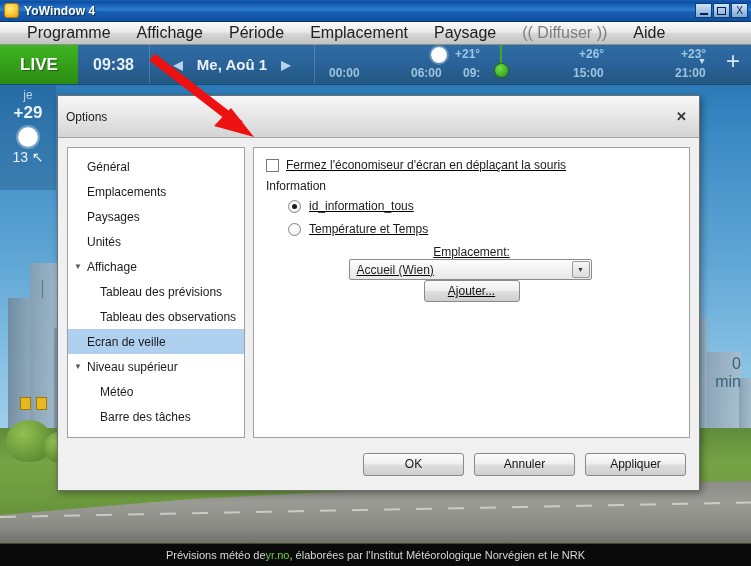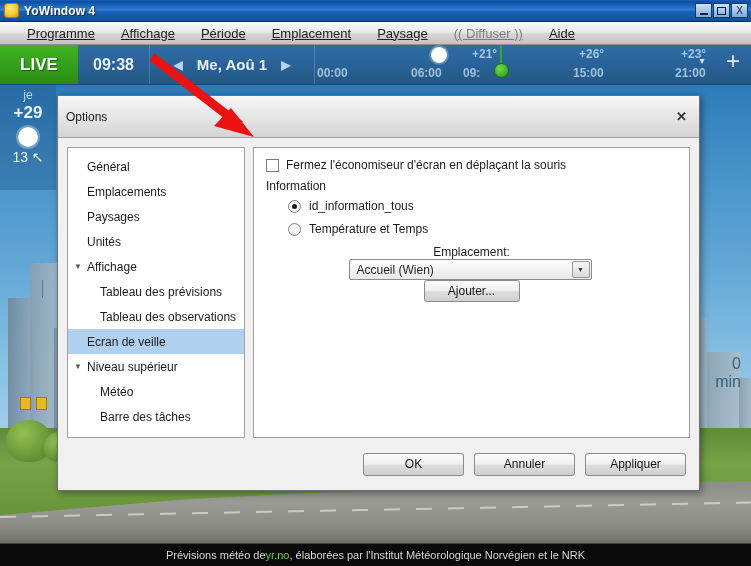--- a/index.html
+++ b/index.html
@@ -43,21 +43,21 @@
   .win-btn .glyph-max { display:block; width:9px; height:8px; border:1.5px solid #04204a;}
 
   
   .menubar {
     position: absolute; left: 0; top: 22px; width: 751px; height: 23px;
     background: linear-gradient(to bottom, #fbfbfb 0%, #e9e9e9 45%, #d5d5d5 55%, #c3c3c3 100%);
     border-bottom: 1px solid #8e8e8e;
     display: flex; align-items: center; padding-left: 14px;
   }
   .menu-item {
-    font-size: 13px; color: #202020; padding: 2px 13px; white-space: nowrap; text-decoration: underline;
+    font-size: 16px; color: #202020; padding: 2px 13px; white-space: nowrap;
   }
   .menu-item.dim { color: #7d7d7d; }
 
   
   .sky {
     position: absolute; left: 0; top: 45px; width: 751px; height: 521px;
     background: linear-gradient(to bottom, #1f6fb0 0%, #3d8bc4 18%, #61a7d6 42%, #89c2e4 62%, #a9d4ec 78%, #bfe0f2 100%);
     overflow: hidden;
   }
   
@@ -192,21 +192,21 @@
   }
   .tnode .twist { width: 13px; font-size: 8px; color: #555; }
   .tnode.child { padding-left: 32px; }
   .tnode.root  { padding-left: 19px; }
   .tnode.sel { background: #b0d0ef; }
 
   .content-pane {
     flex: 1; background: #ffffff; border: 1px solid #a0a0a0;
     padding: 10px 12px;
   }
-  .row { display: flex; align-items: center; }
+  .row { display: flex; align-items: center; text-decoration: underline; }
   .chkrow { margin-bottom: 7px; }
   .chkbox {
     width: 13px; height: 13px; border: 1px solid #7a7a7a; background: #ffffff;
     margin-right: 7px; flex: none;
   }
   .lbl { font-size: 12px; color: #1b1b1b; }
   .grouplbl { font-size: 12px; color: #1b1b1b; margin-bottom: 6px; }
   .radiorow { margin-left: 22px; margin-bottom: 9px; }
   .radio {
     width: 13px; height: 13px; border-radius: 50%; border: 1px solid #848484;
@@ -289,27 +289,27 @@
 
   <div class="livebar">
     <div class="live-badge">LIVE</div>
     <div class="clock">09:38</div>
     <div class="datenav">
       <span class="navarrow">◀</span>
       <span>Me, Aoû 1</span>
       <span class="navarrow">▶</span>
     </div>
     <div class="timeline">
-      <span class="tl-hour" style="left:2px">00:00</span>
+      <span class="tl-hour" style="left:14px">00:00</span>
       <span class="tl-hour" style="left:96px">06:00</span>
       <span class="tl-hour" style="left:148px">09:</span>
       <span class="tl-hour" style="left:258px">15:00</span>
       <span class="tl-hour" style="left:360px">21:00</span>
       <span class="tl-sun" style="left:116px"></span>
-      <span class="tl-temp" style="left:157px">+21°</span>
+      <span class="tl-temp" style="left:140px">+21°</span>
       <span class="tl-temp" style="left:264px">+26°</span>
       <span class="tl-temp" style="left:366px">+23°</span>
       <span class="tl-marker-line" style="left:185px"></span>
       <span class="tl-marker-dot" style="left:179px"></span>
     </div>
   </div>
 
   <div class="chev-btn">▾</div>
   <div class="plus-btn">+</div>
 

